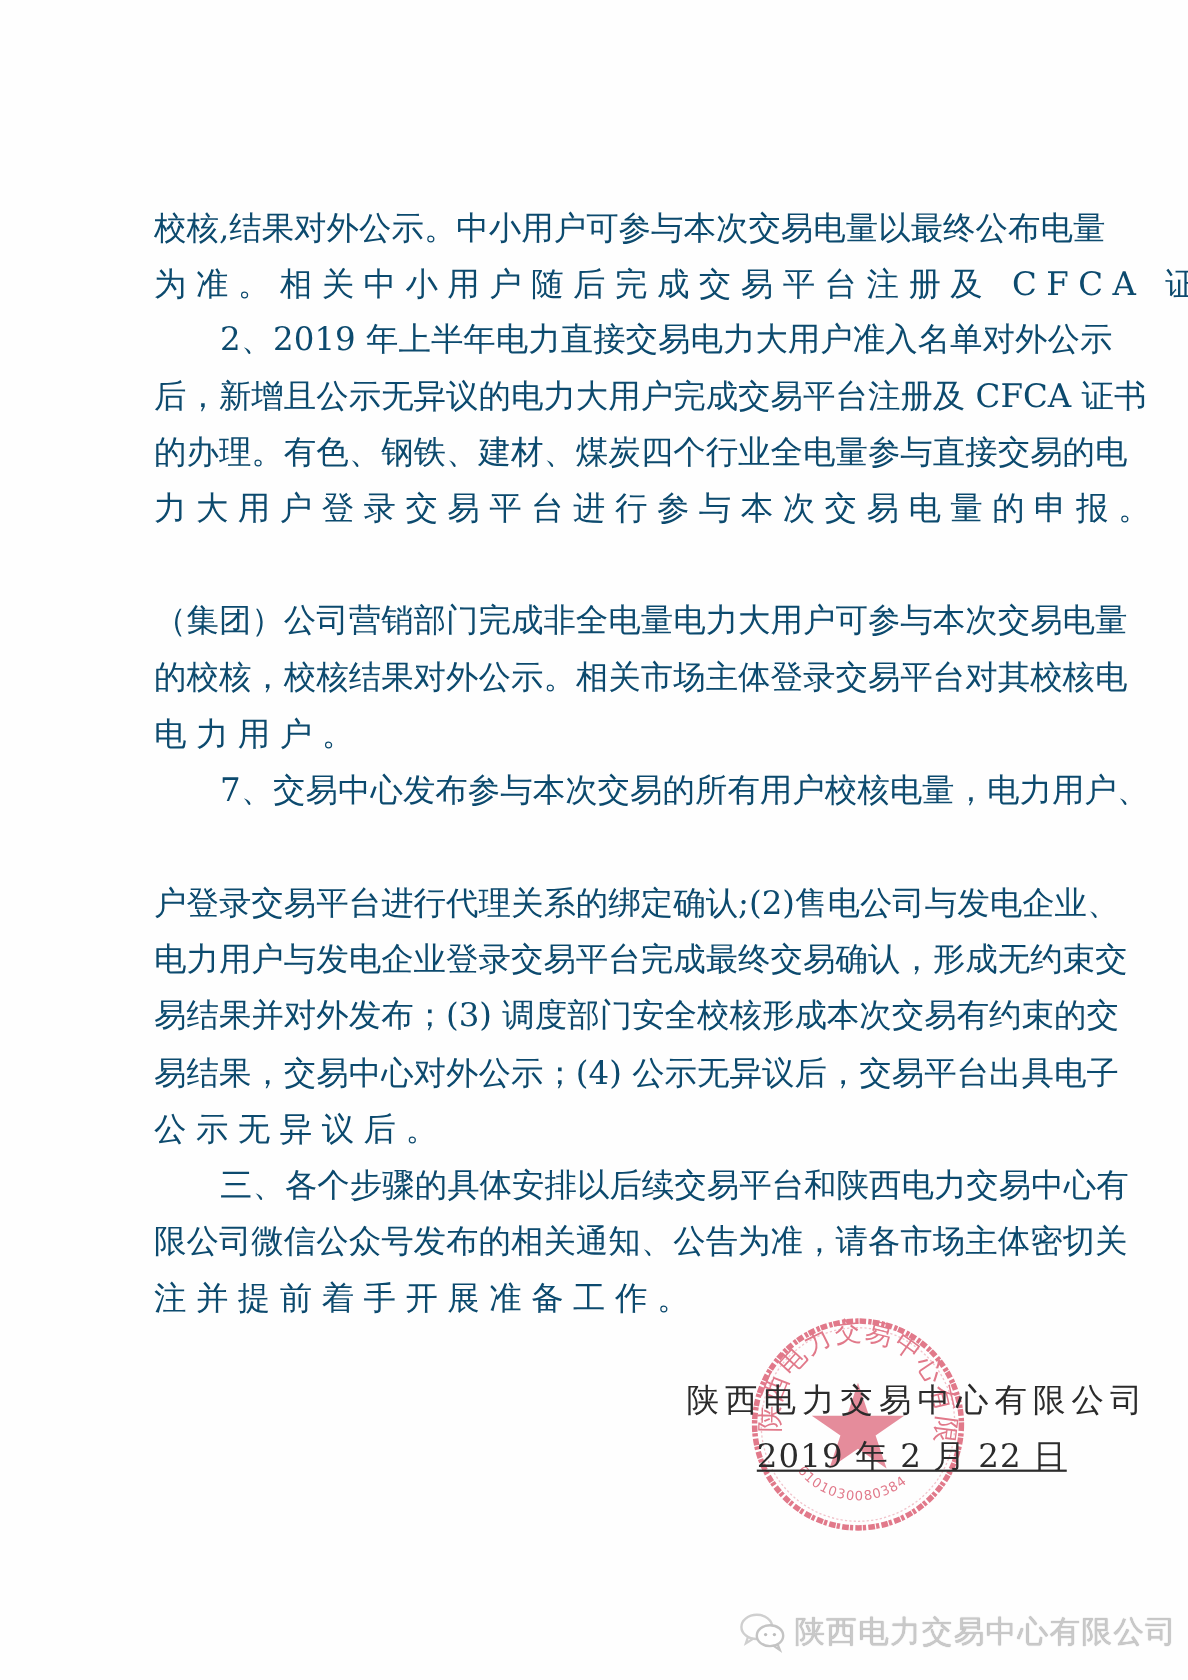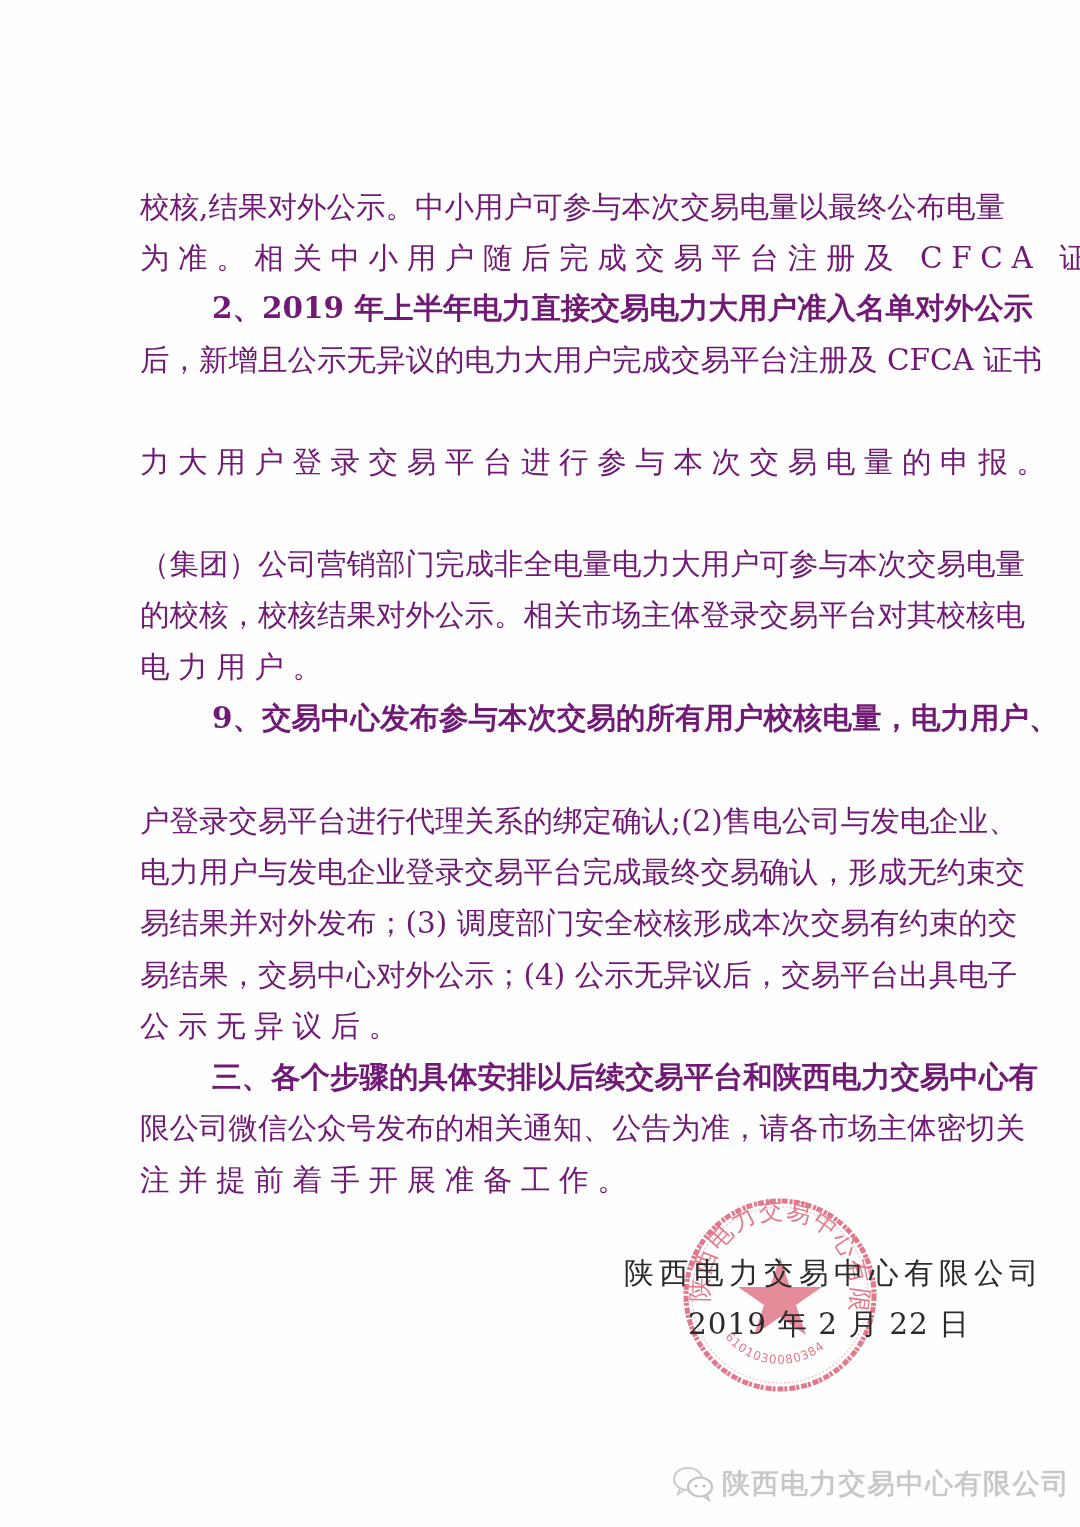--- a/index.html
+++ b/index.html
@@ -24,38 +24,38 @@
   }
   .line {
     position: absolute;
     left: 140px;
     width: 810px;
     height: 40px;
     font-size: 29.5px;
     line-height: 40px;
     white-space: nowrap;
     letter-spacing: 8.6px;
-    color: #701a75;
+    color: #0c4a6e;
   }
-  .line.indent { left: 212px; width: 754px; font-weight: bold; }
+  .line.indent { left: 200px; width: 754px; }
   .line.justify {
     text-align: justify;
     text-align-last: justify;
     letter-spacing: 0;
   }
   .sig {
     position: absolute;
     font-size: 29.5px;
     line-height: 40px;
     white-space: nowrap;
     color: #2b2b2b;
     z-index: 3;
   }
   .sig-company { left: 624px; top: 1253px; letter-spacing: 5.5px; }
-  .sig-date { left: 688px; top: 1304px; letter-spacing: 1px; }
+  .sig-date { left: 688px; top: 1304px; letter-spacing: 1px; text-decoration: underline; }
 
   .stamp {
     position: absolute;
     left: 680px;
     top: 1195px;
     width: 200px;
     height: 200px;
     z-index: 2;
     opacity: 0.78;
   }
@@ -79,27 +79,28 @@
 </head>
 <body>
 
 <div class="page">
 
   <div class="line justify" style="top:187px">校核,结果对外公示。中小用户可参与本次交易电量以最终公布电量</div>
   <div class="line" style="top:238px">为准。相关中小用户随后完成交易平台注册及 CFCA 证书的办理。</div>
 
   <div class="line indent justify" style="top:288px">2、2019 年上半年电力直接交易电力大用户准入名单对外公示</div>
   <div class="line justify" style="top:340px">后，新增且公示无异议的电力大用户完成交易平台注册及 CFCA 证书</div>
+  <div class="line justify" style="top:391px">的办理。有色、钢铁、建材、煤炭四个行业全电量参与直接交易的电</div>
   <div class="line" style="top:442px">力大用户登录交易平台进行参与本次交易电量的申报。</div>
 
   <div class="line justify" style="top:544px">（集团）公司营销部门完成非全电量电力大用户可参与本次交易电量</div>
   <div class="line justify" style="top:595px">的校核，校核结果对外公示。相关市场主体登录交易平台对其校核电</div>
   <div class="line" style="top:647px">电力用户。</div>
 
-  <div class="line indent justify" style="top:698px">9、交易中心发布参与本次交易的所有用户校核电量，电力用户、</div>
+  <div class="line indent justify" style="top:698px">7、交易中心发布参与本次交易的所有用户校核电量，电力用户、</div>
   <div class="line justify" style="top:801px">户登录交易平台进行代理关系的绑定确认;(2)售电公司与发电企业、</div>
   <div class="line justify" style="top:852px">电力用户与发电企业登录交易平台完成最终交易确认，形成无约束交</div>
   <div class="line justify" style="top:903px">易结果并对外发布；(3) 调度部门安全校核形成本次交易有约束的交</div>
   <div class="line justify" style="top:955px">易结果，交易中心对外公示；(4) 公示无异议后，交易平台出具电子</div>
   <div class="line" style="top:1006px">公示无异议后。</div>
 
   <div class="line indent justify" style="top:1057px">三、各个步骤的具体安排以后续交易平台和陕西电力交易中心有</div>
   <div class="line justify" style="top:1108px">限公司微信公众号发布的相关通知、公告为准，请各市场主体密切关</div>
   <div class="line" style="top:1160px">注并提前着手开展准备工作。</div>
 

